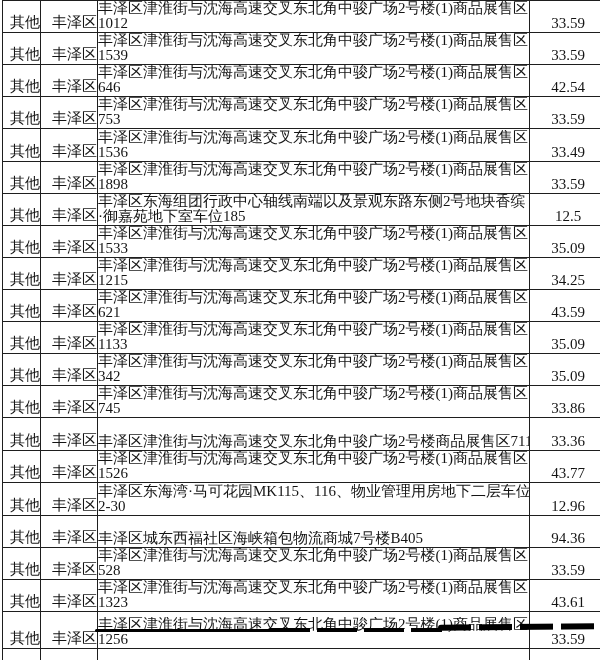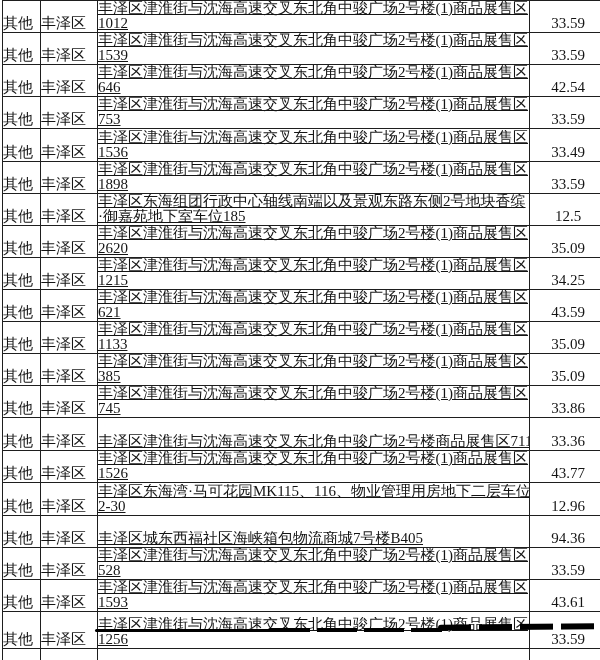--- a/index.html
+++ b/index.html
@@ -19,23 +19,23 @@
   }
   table.prop-table td{
     border:1px solid #1e1e1e;
     vertical-align:bottom;
     padding:0 0 1px 0;
     overflow:hidden;
     font-size:15px;
     line-height:15px;
     white-space:nowrap;
   }
-  td.c-cat,td.c-dist{text-align:left;}
+  td.c-cat,td.c-dist{text-align:right;font-family:Liberation Mono, monospace;}
   td.c-addr{text-align:left;padding-left:2px;}
-  td.c-addr .line{white-space:nowrap;overflow:hidden;text-decoration:underline;}
+  td.c-addr .line{white-space:nowrap;overflow:hidden;}
   td.c-val{text-align:center;}
   
   .scribble{position:absolute;z-index:5;pointer-events:none;}
   .scribble-a{left:95px;top:629px;width:178px;height:3px;background:#000;border-radius:2px;}
   .scribble-b{left:270px;top:628px;width:172px;height:4px;
     background:repeating-linear-gradient(90deg,#000 0 40px,rgba(0,0,0,0) 40px 47px);}
   .scribble-c{left:438px;top:624px;width:162px;height:6px;
     background:repeating-linear-gradient(90deg,#000 0 33px,rgba(0,0,0,0) 33px 41px);
     transform:rotate(-0.6deg);border-radius:3px;}
 </style>
@@ -112,21 +112,21 @@
             <div class="line">丰泽区东海组团行政中心轴线南端以及景观东路东侧2号地块香缤</div>
             <div class="line">·御嘉苑地下室车位185</div>
           </td>
           <td class="c-val">12.5</td>
         </tr>
         <tr style="height: 31px;">
           <td class="c-cat">其他</td>
           <td class="c-dist">丰泽区</td>
           <td class="c-addr">
             <div class="line">丰泽区津淮街与沈海高速交叉东北角中骏广场2号楼(1)商品展售区</div>
-            <div class="line">2620</div>
+            <div class="line">1533</div>
           </td>
           <td class="c-val">35.09</td>
         </tr>
         <tr style="height: 32px;">
           <td class="c-cat">其他</td>
           <td class="c-dist">丰泽区</td>
           <td class="c-addr">
             <div class="line">丰泽区津淮街与沈海高速交叉东北角中骏广场2号楼(1)商品展售区</div>
             <div class="line">1215</div>
           </td>
@@ -148,21 +148,21 @@
             <div class="line">丰泽区津淮街与沈海高速交叉东北角中骏广场2号楼(1)商品展售区</div>
             <div class="line">1133</div>
           </td>
           <td class="c-val">35.09</td>
         </tr>
         <tr style="height: 31px;">
           <td class="c-cat">其他</td>
           <td class="c-dist">丰泽区</td>
           <td class="c-addr">
             <div class="line">丰泽区津淮街与沈海高速交叉东北角中骏广场2号楼(1)商品展售区</div>
-            <div class="line">385</div>
+            <div class="line">342</div>
           </td>
           <td class="c-val">35.09</td>
         </tr>
         <tr style="height: 31px;">
           <td class="c-cat">其他</td>
           <td class="c-dist">丰泽区</td>
           <td class="c-addr">
             <div class="line">丰泽区津淮街与沈海高速交叉东北角中骏广场2号楼(1)商品展售区</div>
             <div class="line">745</div>
           </td>
@@ -209,21 +209,21 @@
             <div class="line">丰泽区津淮街与沈海高速交叉东北角中骏广场2号楼(1)商品展售区</div>
             <div class="line">528</div>
           </td>
           <td class="c-val">33.59</td>
         </tr>
         <tr style="height: 28px;">
           <td class="c-cat">其他</td>
           <td class="c-dist">丰泽区</td>
           <td class="c-addr">
             <div class="line">丰泽区津淮街与沈海高速交叉东北角中骏广场2号楼(1)商品展售区</div>
-            <div class="line">1593</div>
+            <div class="line">1323</div>
           </td>
           <td class="c-val">43.61</td>
         </tr>
         <tr style="height: 37px;">
           <td class="c-cat">其他</td>
           <td class="c-dist">丰泽区</td>
           <td class="c-addr">
             <div class="line">丰泽区津淮街与沈海高速交叉东北角中骏广场2号楼(1)商品展售区</div>
             <div class="line">1256</div>
           </td>

